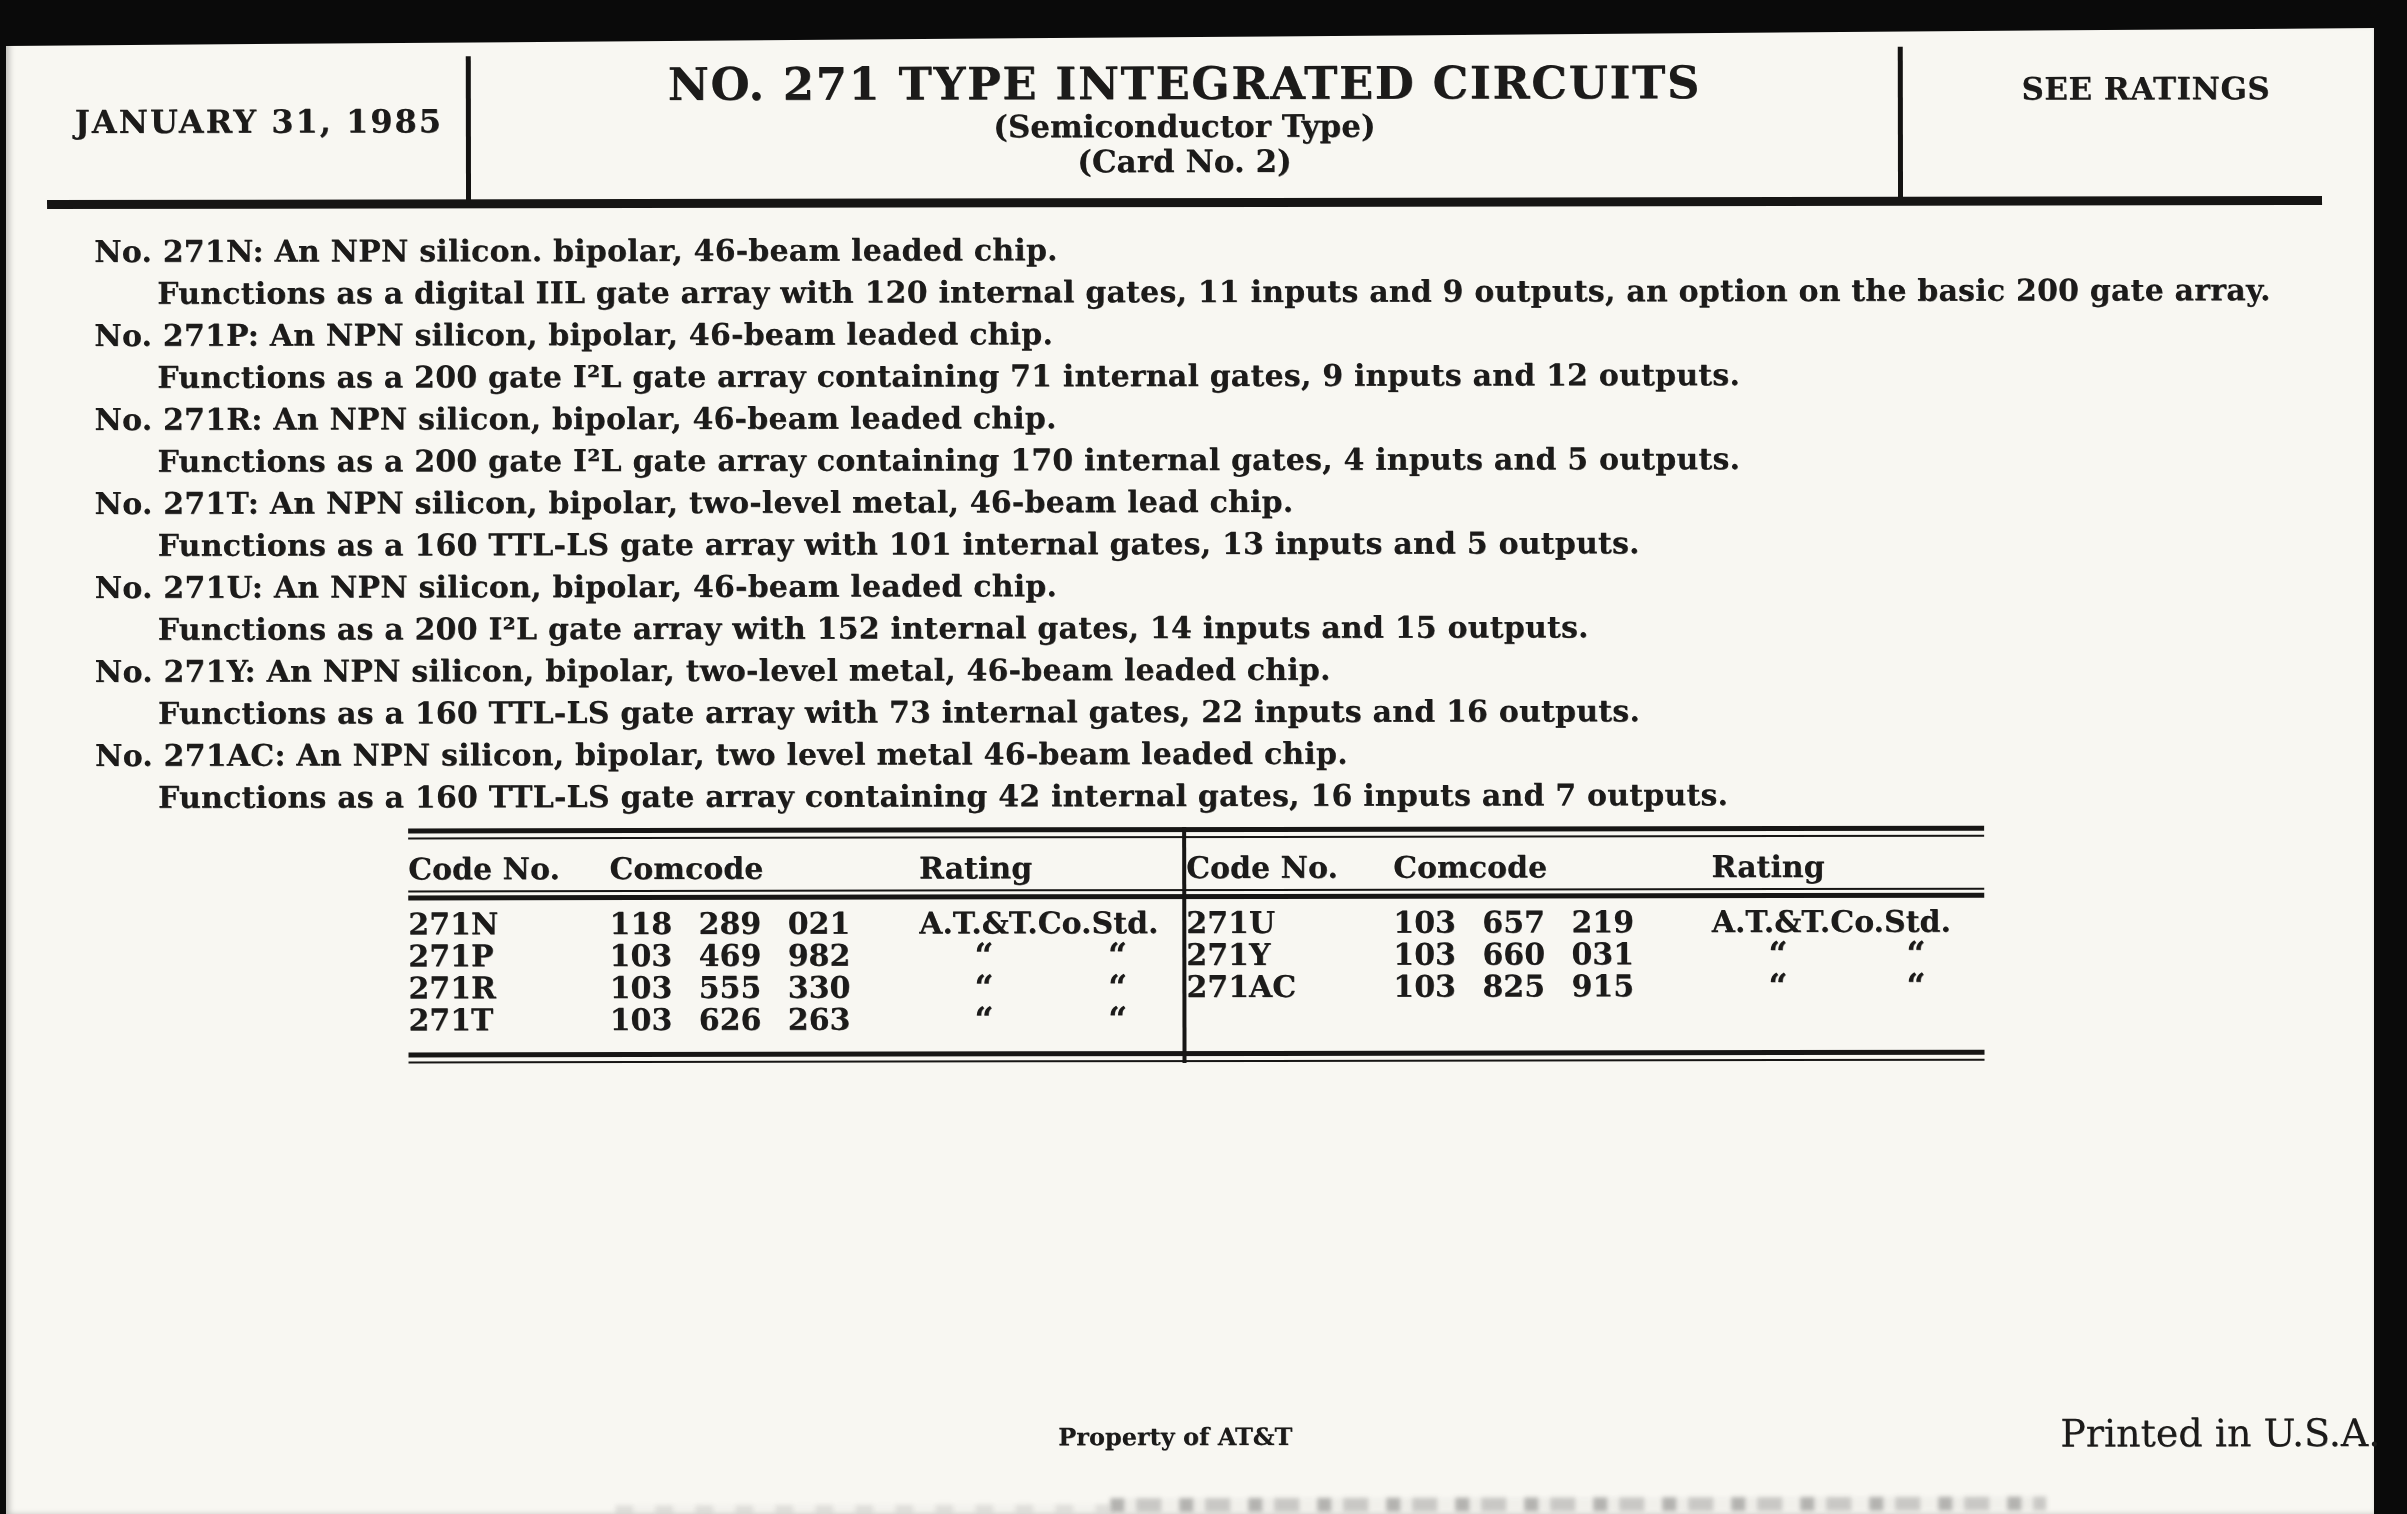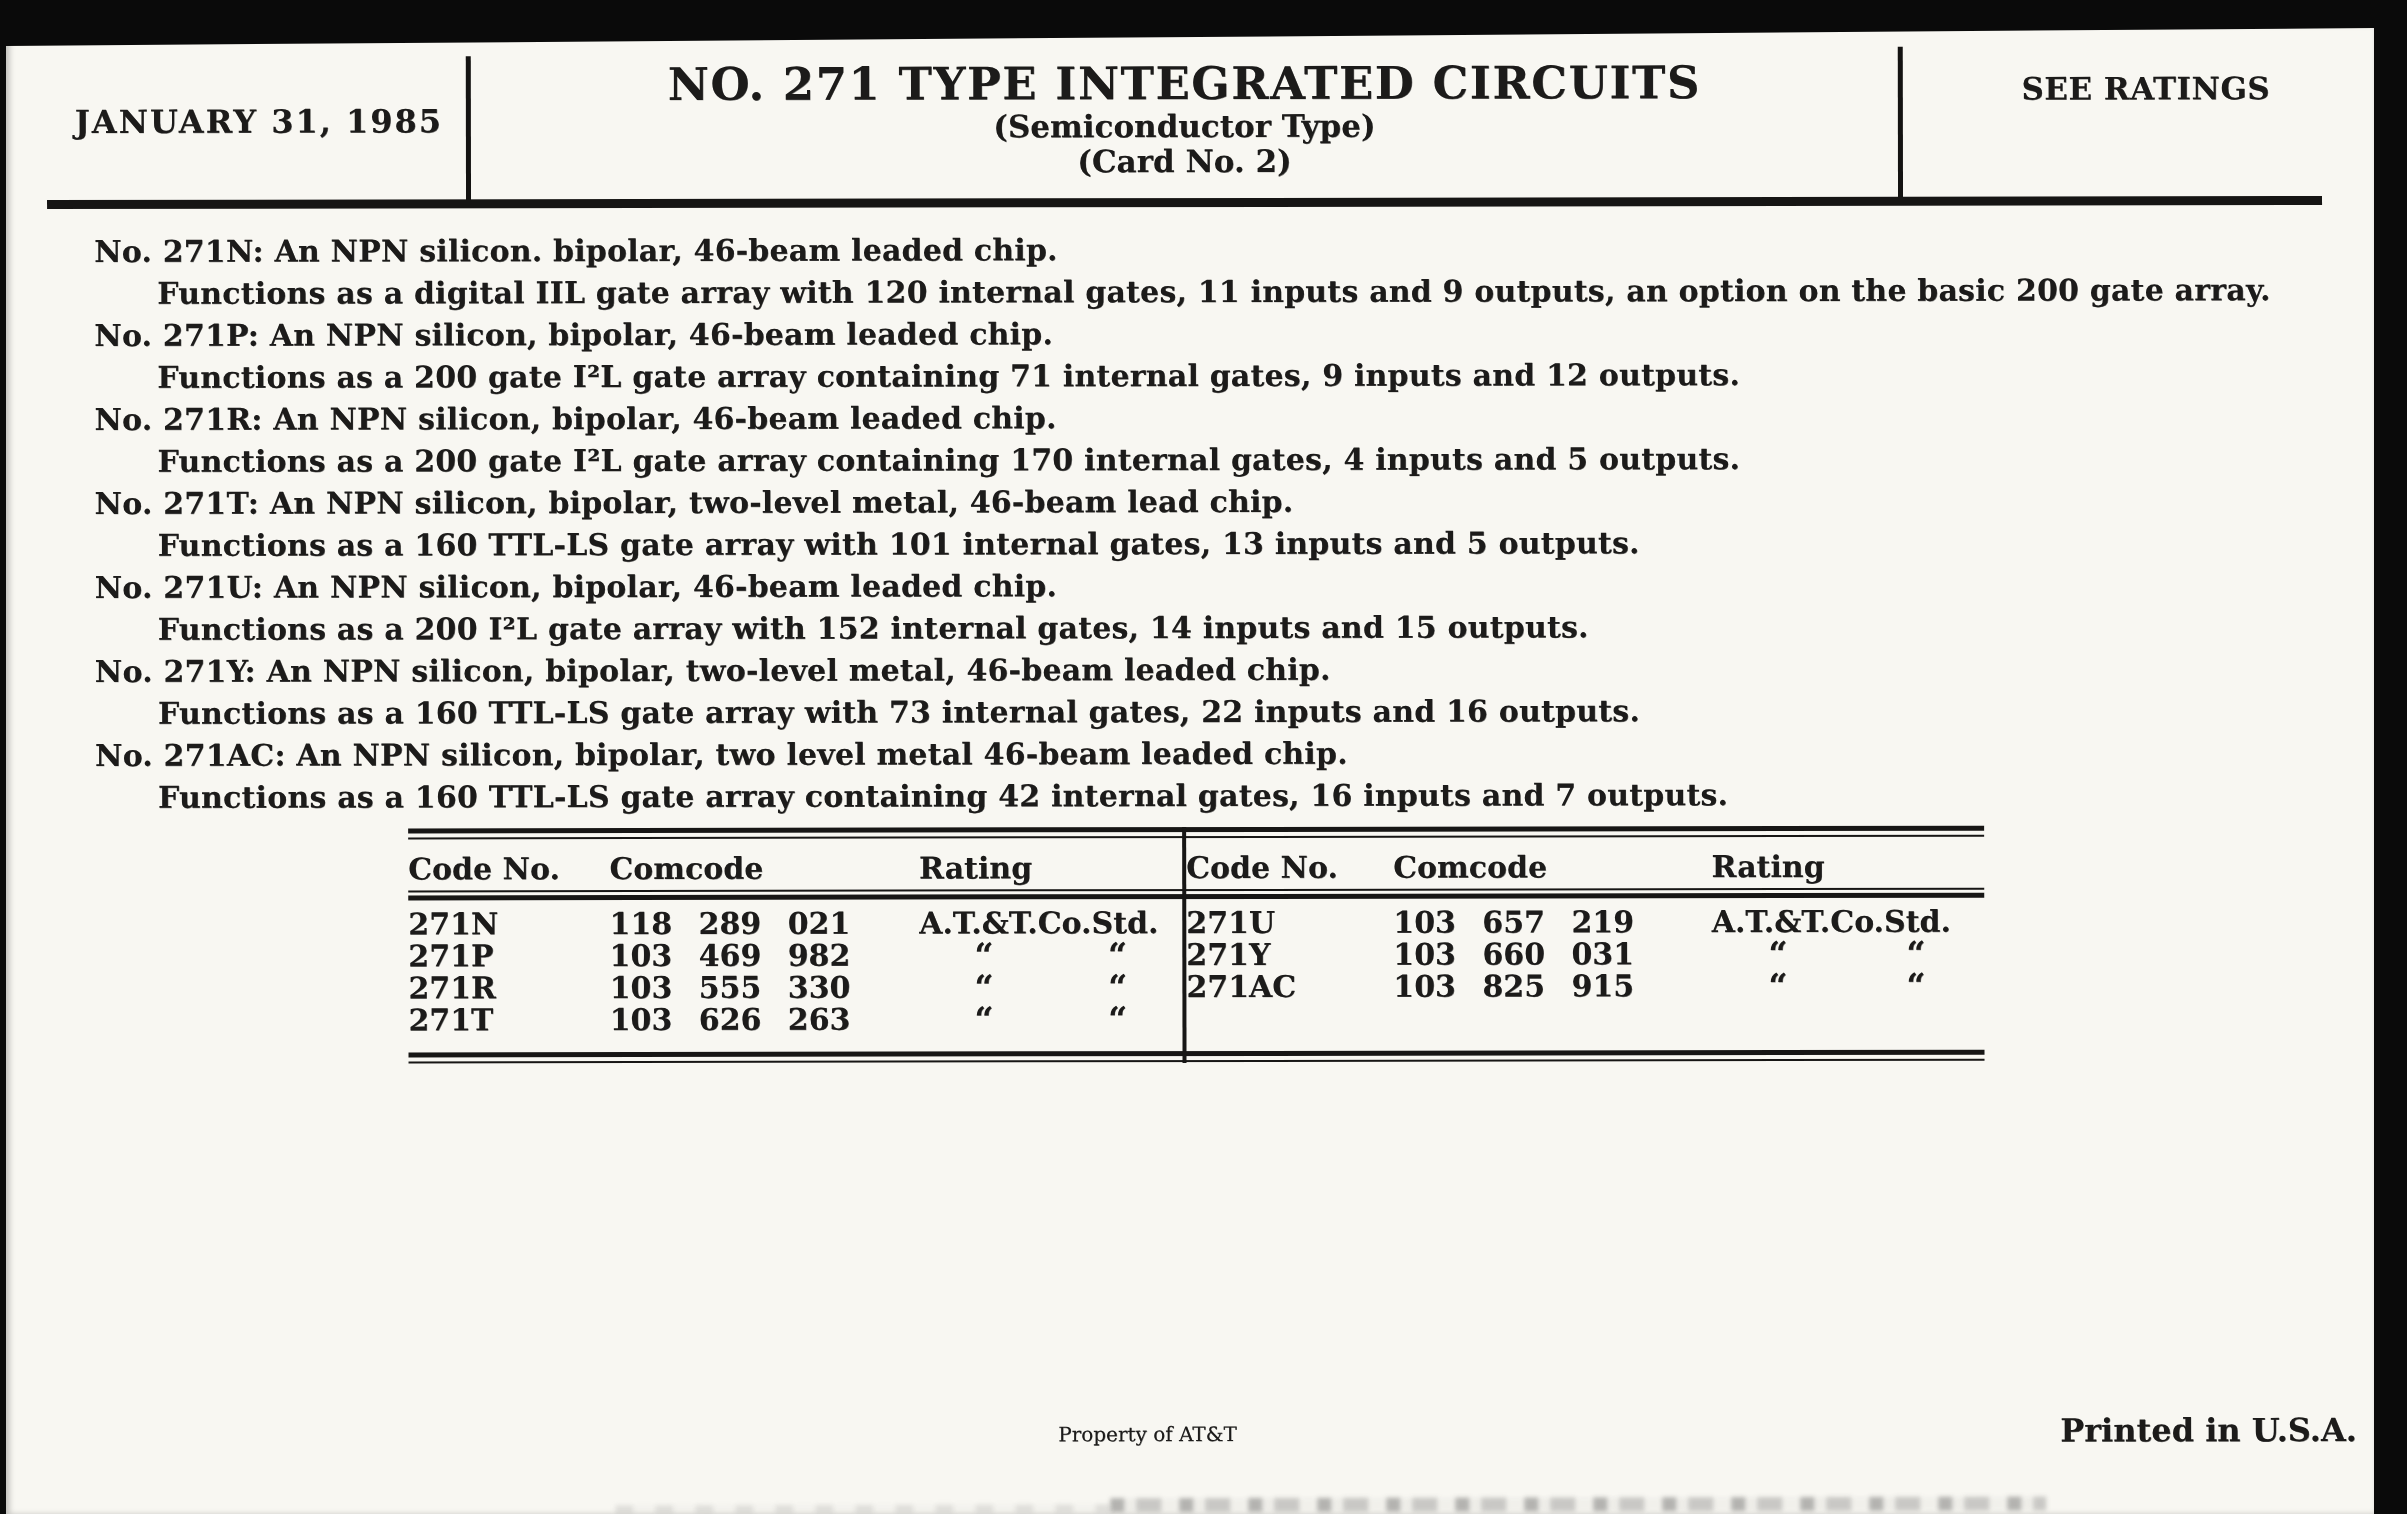--- a/index.html
+++ b/index.html
@@ -66,22 +66,22 @@
   .thead, .tbody {
     display: grid; grid-template-columns: 26% 40% 34%;
     align-items: center;
   }
   .thead { height: 46px; font-size: 30px; font-weight: 700; }
   .tbody { margin-top: 16px; grid-auto-rows: 32px; font-size: 30px; font-weight: 700; }
   .tc { white-space: nowrap; }
   .comcode { word-spacing: 16px; }
   .ditto-cell { display: flex; justify-content: space-between; width: 58%; margin: 0 auto; font-size: 33px; }
   
-  .property-note { left: 1057px; top: 1422px; font-size: 20px; font-weight: 400; white-space: nowrap; }
-  .printed-note  { left: 2059px; top: 1413px; font-size: 32px; font-weight: 700; white-space: nowrap; }
+  .property-note { left: 1057px; top: 1422px; font-size: 24px; font-weight: 700; white-space: nowrap; }
+  .printed-note  { left: 2059px; top: 1413px; font-size: 38px; font-weight: 400; white-space: nowrap; }
   
   .smudge {
     left: 1109px; top: 1498px; width: 936px; height: 14px;
     background: repeating-linear-gradient(90deg,
       rgba(70,70,70,0.38) 0 14px, rgba(150,150,150,0.10) 14px 26px,
       rgba(95,95,95,0.30) 26px 51px, rgba(160,160,160,0.08) 51px 69px);
     filter: blur(2px);
   }
   .smudge-light {
     left: 614px; top: 1504px; width: 495px; height: 9px;

